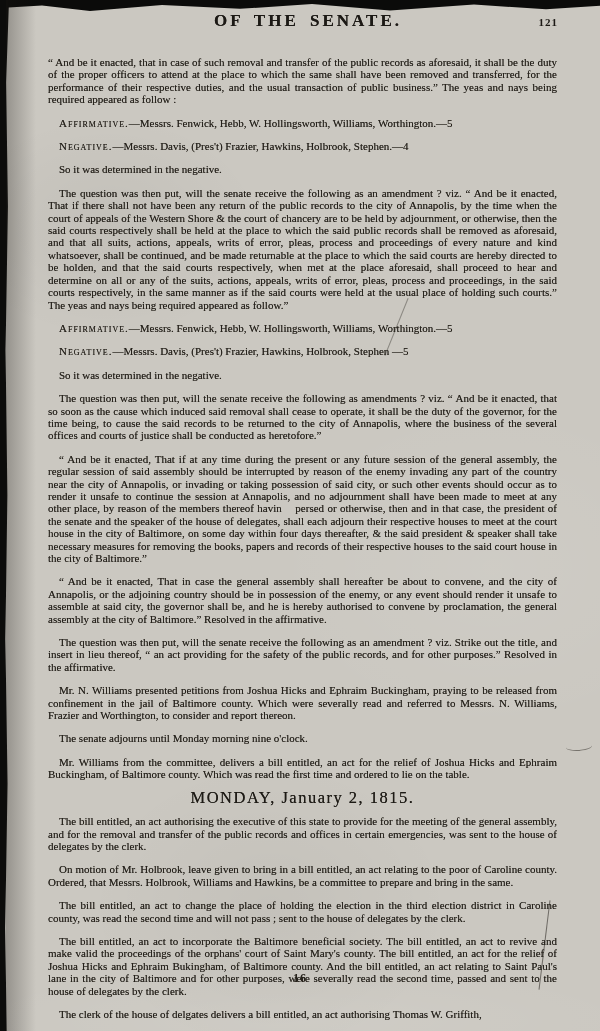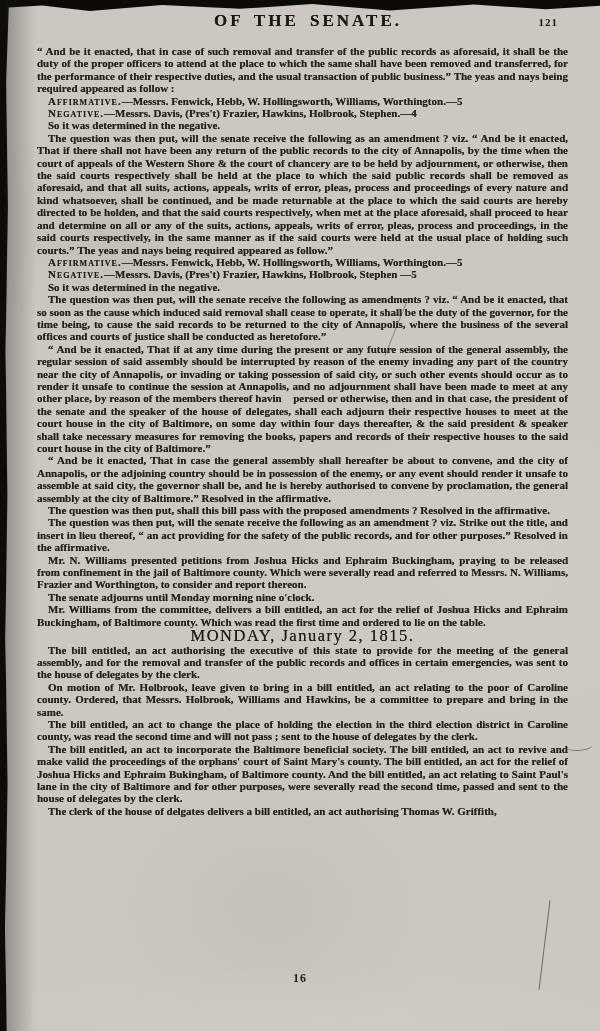--- a/index.html
+++ b/index.html
@@ -60,21 +60,21 @@
   }
   .doc-body {
     position: absolute;
     top: 45px; left: 37px;
     width: 531px;
     font-size: 11px;
     line-height: 12.4px;
     text-align: justify;
     text-shadow: 0 0 0.5px rgba(36,32,26,0.65);
   }
-  .para { margin: 0; font-weight: bold; }
+  .para { margin: 11px; }
   .para.indent { text-indent: 11px; }
   .para.flush  { text-indent: 0; }
   .vote { text-indent: 11px; }
   .vote-label {
     font-variant: small-caps;
     letter-spacing: 1px;
   }
   .day-heading {
     margin: 2px 0 1px 0;
     text-align: center;
@@ -132,21 +132,20 @@
       <p class="para vote"><span class="vote-label">Affirmative.</span><span>—Messrs. Fenwick, Hebb, W. Hollingsworth, Williams, Worthington.—5</span></p>
       <p class="para vote"><span class="vote-label">Negative.</span><span>—Messrs. Davis, (Pres't) Frazier, Hawkins, Holbrook, Stephen.—4</span></p>
       <p class="para indent">So it was determined in the negative.</p>
       <p class="para indent">The question was then put, will the senate receive the following as an amendment ? viz. “ And be it enacted, That if there shall not have been any return of the public records to the city of Annapolis, by the time when the court of appeals of the Western Shore &amp; the court of chancery are to be held by adjournment, or otherwise, then the said courts respectively shall be held at the place to which the said public records shall be removed as aforesaid, and that all suits, actions, appeals, writs of error, pleas, process and proceedings of every nature and kind whatsoever, shall be continued, and be made returnable at the place to which the said courts are hereby directed to be holden, and that the said courts respectively, when met at the place aforesaid, shall proceed to hear and determine on all or any of the suits, actions, appeals, writs of error, pleas, process and proceedings, in the said courts respectively, in the same manner as if the said courts were held at the usual place of holding such courts.”  The yeas and nays being required appeared as follow.”</p>
       <p class="para vote"><span class="vote-label">Affirmative.</span><span>—Messrs. Fenwick, Hebb, W. Hollingsworth, Williams, Worthington.—5</span></p>
       <p class="para vote"><span class="vote-label">Negative.</span><span>—Messrs. Davis, (Pres't) Frazier, Hawkins, Holbrook, Stephen —5</span></p>
       <p class="para indent">So it was determined in the negative.</p>
       <p class="para indent">The question was then put, will the senate receive the following as amendments ? viz. “ And be it enacted, that so soon as the cause which induced said removal shall cease to operate, it shall be the duty of the governor, for the time being, to cause the said records to be returned to the city of Annapolis, where the business of the several offices and courts of justice shall be conducted as heretofore.”</p>
       <p class="para indent">“ And be it enacted, That if at any time during the present or any future session of the general assembly, the regular session of said assembly should be interrupted by reason of the enemy invading any part of the country near the city of Annapolis, or invading or taking possession of said city, or such other events should occur as to render it unsafe to continue the session at Annapolis, and no adjournment shall have been made to meet at any other place, by reason of the members thereof havin&nbsp;&nbsp;&nbsp;&nbsp;persed or otherwise, then and in that case, the president of the senate and the speaker of the house of delegates, shall each adjourn their respective houses to meet at the court house in the city of Baltimore, on some day within four days thereafter, &amp; the said president &amp; speaker shall take necessary measures for removing the books, papers and records of their respective houses to the said court house in the city of Baltimore.”</p>
       <p class="para indent">“ And be it enacted, That in case the general assembly shall hereafter be about to convene, and the city of Annapolis, or the adjoining country should be in possession of the enemy, or any event should render it unsafe to assemble at said city, the governor shall be, and he is hereby authorised to convene by proclamation, the general assembly at the city of Baltimore.”  Resolved in the affirmative.</p>
-      <p class="para indent">The question was then put, shall this bill pass with the proposed amendments ?  Resolved in the affirmative.</p>
       <p class="para indent">The question was then put, will the senate receive the following as an amendment ? viz. Strike out the title, and insert in lieu thereof, “ an act providing for the safety of the public records, and for other purposes.”  Resolved in the affirmative.</p>
       <p class="para indent">Mr. N. Williams presented petitions from Joshua Hicks and Ephraim Buckingham, praying to be released from confinement in the jail of Baltimore county.  Which were severally read and referred to Messrs. N. Williams, Frazier and Worthington, to consider and report thereon.</p>
       <p class="para indent">The senate adjourns until Monday morning nine o'clock.</p>
       <p class="para indent">Mr. Williams from the committee, delivers a bill entitled, an act for the relief of Joshua Hicks and Ephraim Buckingham, of Baltimore county.  Which was read the first time and ordered to lie on the table.</p>
       <h2 class="day-heading">MONDAY, January 2, 1815.</h2>
       <p class="para indent">The bill entitled, an act authorising the executive of this state to provide for the meeting of the general assembly, and for the removal and transfer of the public records and offices in certain emergencies, was sent to the house of delegates by the clerk.</p>
       <p class="para indent">On motion of Mr. Holbrook, leave given to bring in a bill entitled, an act relating to the poor of Caroline county.  Ordered, that Messrs. Holbrook, Williams and Hawkins, be a committee to prepare and bring in the same.</p>
       <p class="para indent">The bill entitled, an act to change the place of holding the election in the third election district in Caroline county, was read the second time and will not pass ; sent to the house of delegates by the clerk.</p>
       <p class="para indent">The bill entitled, an act to incorporate the Baltimore beneficial society.  The bill entitled, an act to revive and make valid the proceedings of the orphans' court of Saint Mary's county. The bill entitled, an act for the relief of Joshua Hicks and Ephraim Bukingham, of Baltimore county.  And the bill entitled, an act relating to Saint Paul's lane in the city of Baltimore and for other purposes, were severally read the second time, passed and sent to the house of delegates by the clerk.</p>
       <p class="para indent">The clerk of the house of delgates delivers a bill entitled, an act authorising Thomas W. Griffith,</p>

